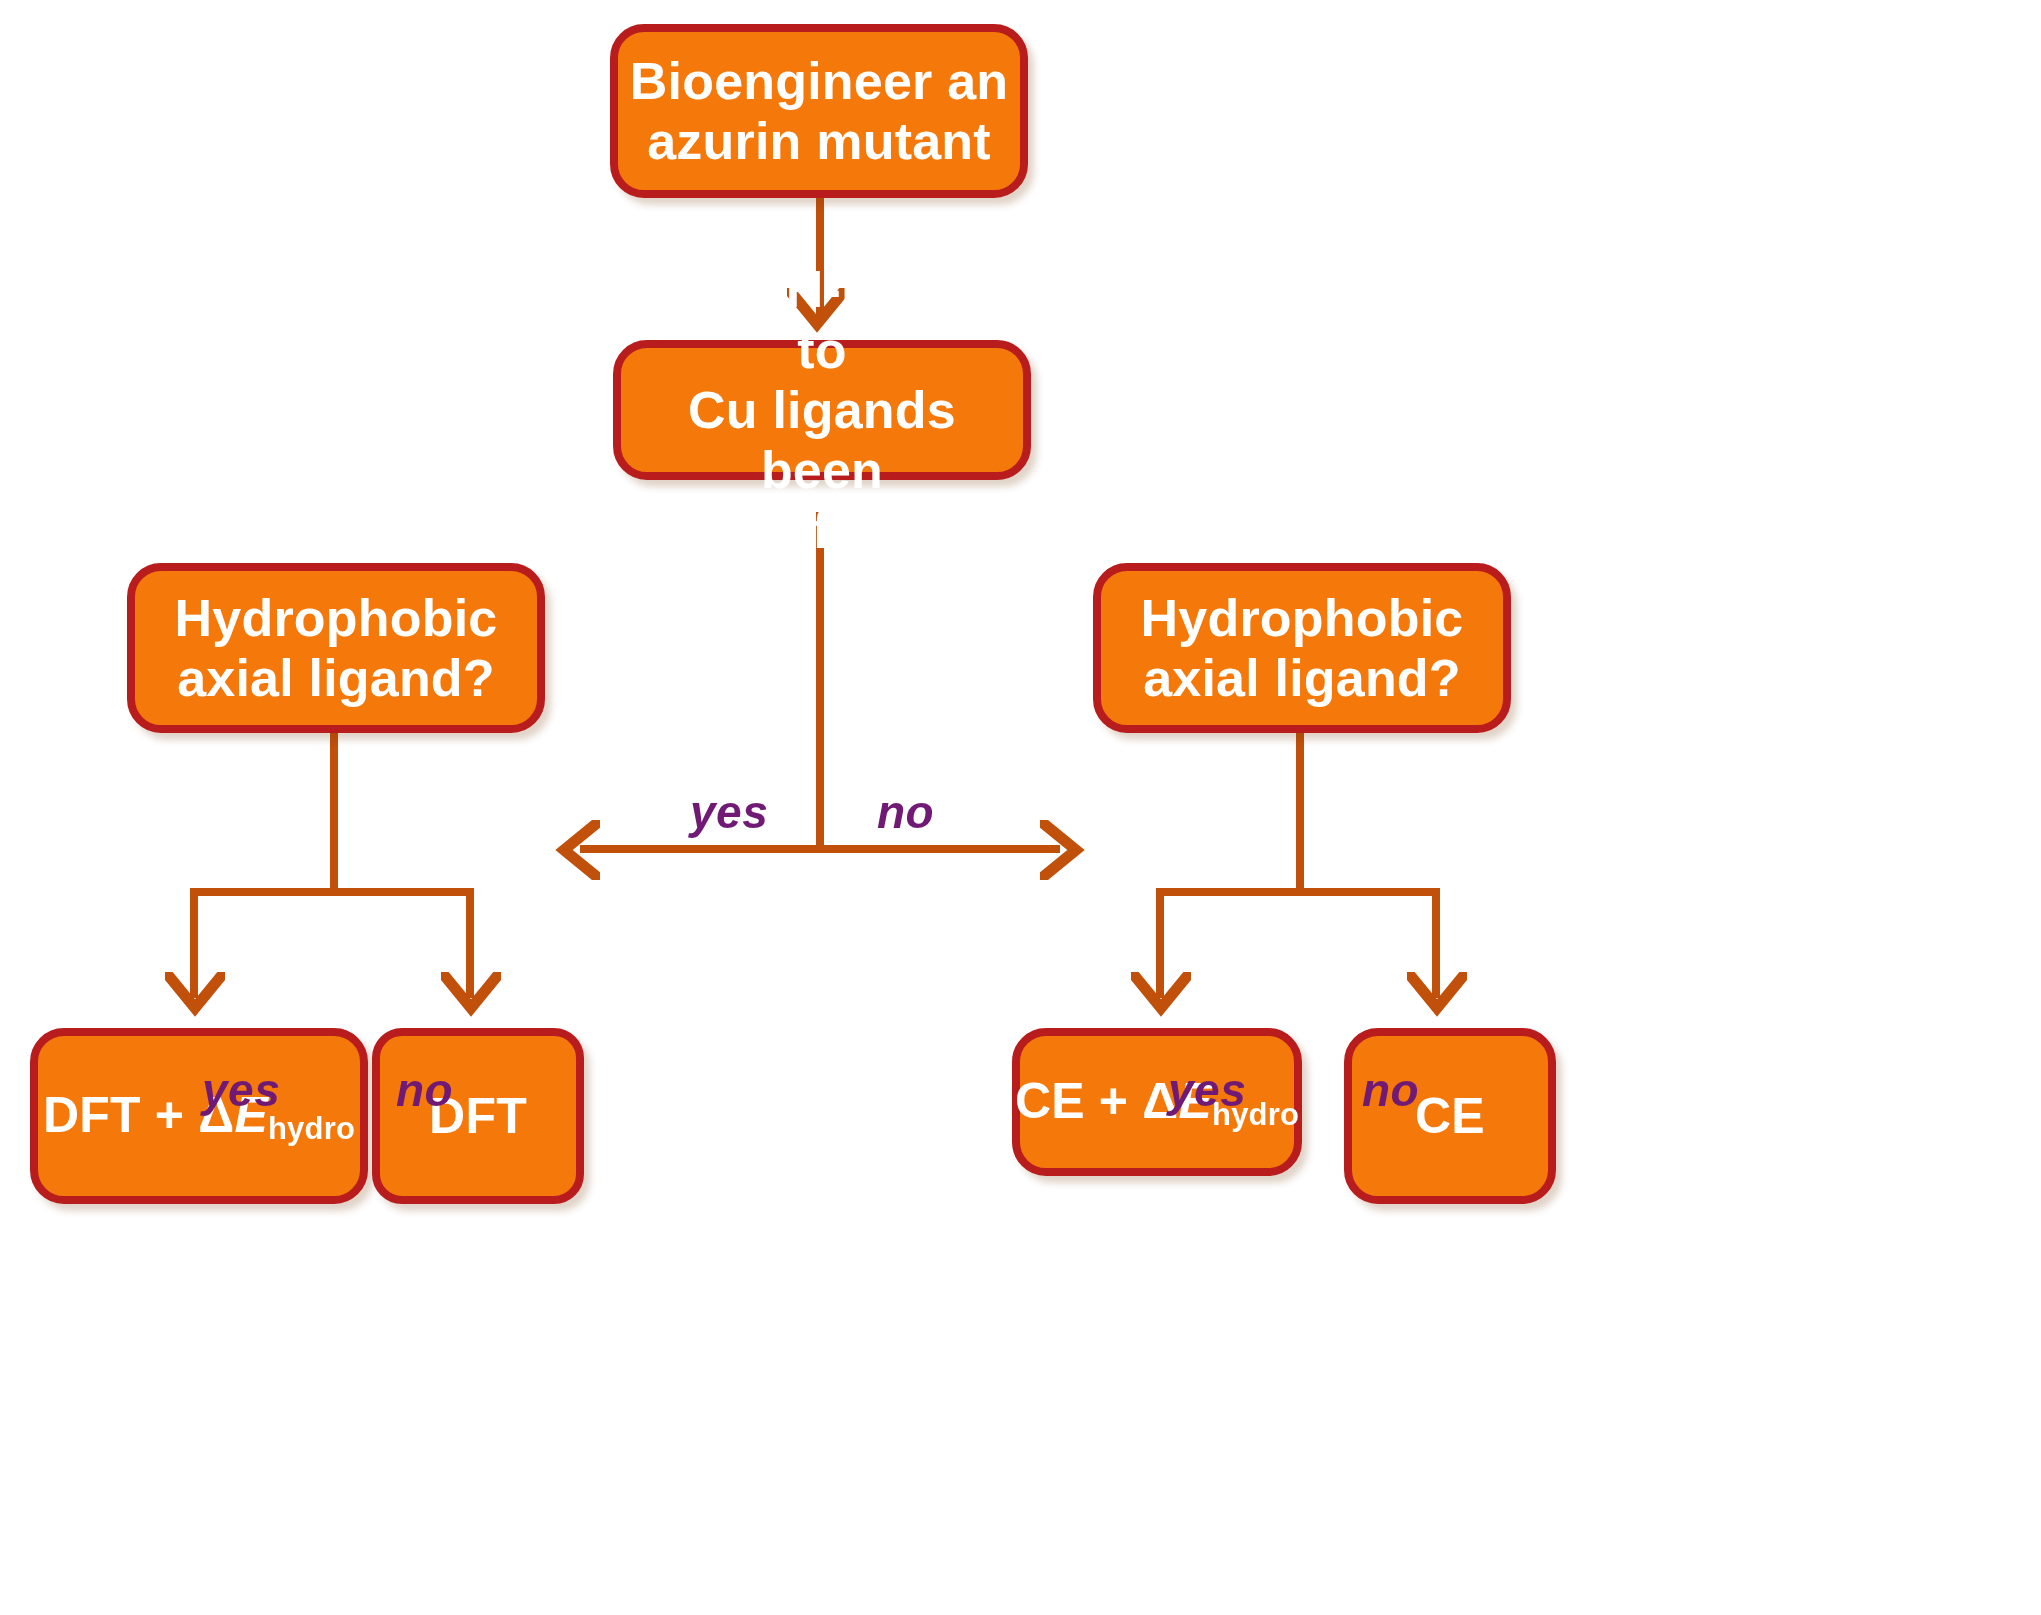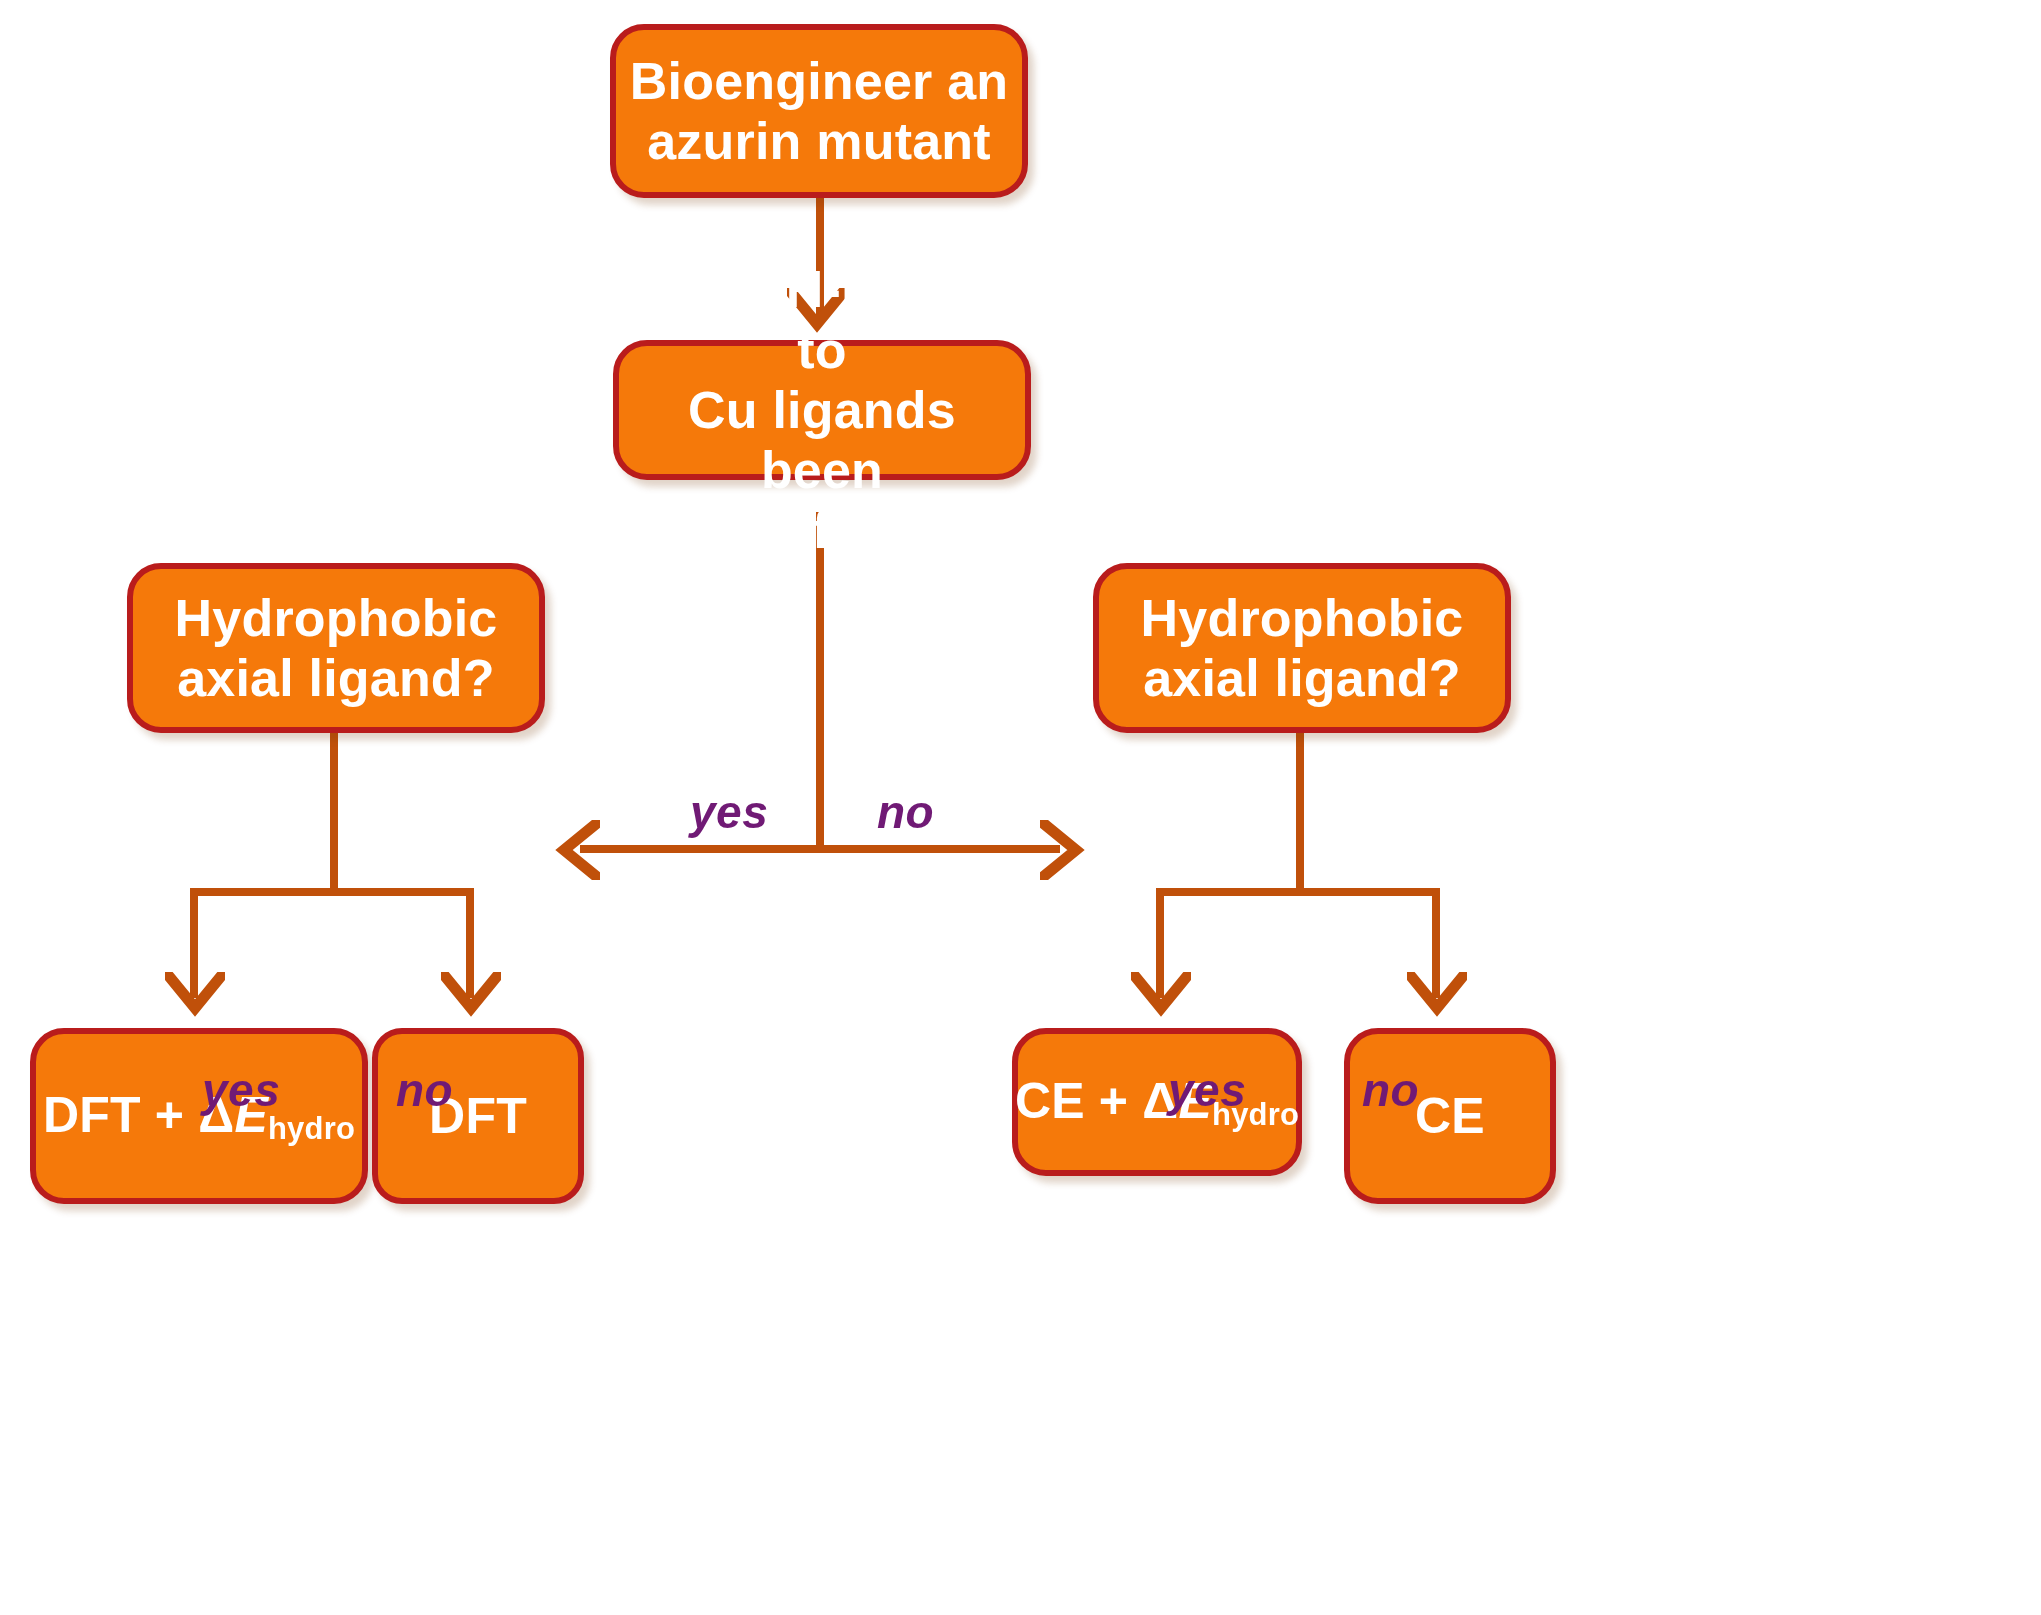--- a/index.html
+++ b/index.html
@@ -15,21 +15,21 @@
     width: 2041px;
     height: 1615px;
     background: #ffffff;
     overflow: hidden;
   }
   
   .node {
     position: absolute;
     box-sizing: border-box;
     background: #F5790A;
-    border: 6px solid #b91c1c;
+    border: 8px solid #b91c1c;
     border-radius: 34px;
     display: flex;
     align-items: center;
     justify-content: center;
     text-align: center;
     color: #ffffff;
     font-weight: bold;
     line-height: 1.16;
     letter-spacing: 0.2px;
     box-shadow: 6px 7px 7px rgba(120, 60, 10, 0.22);

